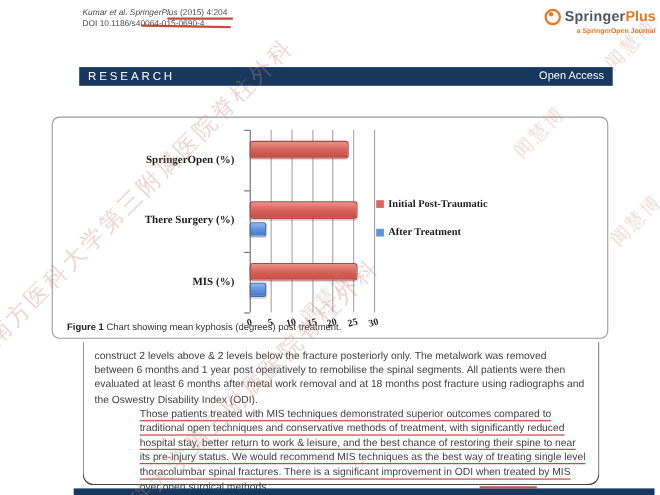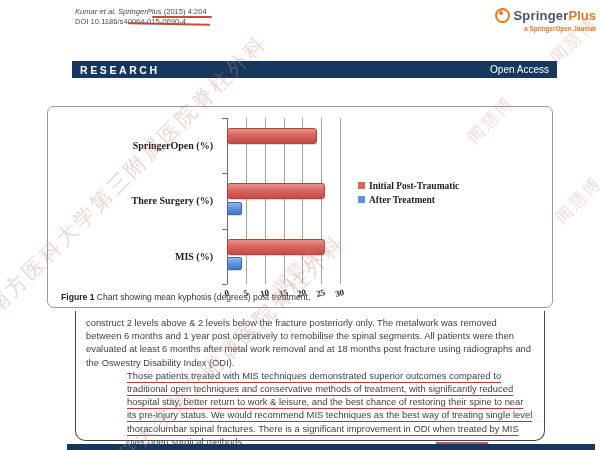--- a/index.html
+++ b/index.html
@@ -16,41 +16,41 @@
   .logo-row{display:flex;align-items:center;justify-content:flex-end;gap:3px;}
   .logo-icon{width:11px;height:11px;border:2.4px solid #e87722;border-radius:50%;position:relative;flex:0 0 auto;}
   .logo-icon::after{content:"";position:absolute;left:2px;top:1px;width:4px;height:4px;background:#e87722;border-radius:50%;}
   .logo-springer{font-weight:bold;font-size:13px;color:#4b5761;letter-spacing:.2px;}
   .logo-plus{font-weight:bold;font-size:13px;color:#e87722;}
   .logo-tagline{font-size:6.3px;font-weight:bold;color:#e87722;margin-top:1px;}
 
   
   .banner{position:absolute;left:72px;top:61px;width:485px;height:17px;background:#17375e;
           display:flex;align-items:center;justify-content:space-between;padding:0 8px;box-sizing:border-box;}
-  .banner-left{color:#fff;font-weight:bold;font-size:10.5px;letter-spacing:2.6px;}
+  .banner-left{color:#fff;font-weight:normal;font-size:10.5px;letter-spacing:2.6px;}
   .banner-right{color:#fff;font-weight:normal;font-size:10px;}
 
   
   .figure-box{position:absolute;left:47px;top:106px;width:506px;height:202px;background:#fff;
               border:1.4px solid #9a9a9a;border-radius:7px;box-sizing:border-box;}
   .chart{position:absolute;inset:0;}
   .gridline{position:absolute;width:1px;background:#a3a3a3;}
   .gridline.axis{background:#6b6b6b;width:1.4px;}
   .axis-tick{position:absolute;width:5px;height:1px;background:#6b6b6b;}
   .tick-label{position:absolute;transform:translateX(-55%) rotate(-14deg);
               font-family:"Liberation Serif",serif;font-weight:bold;font-size:9px;color:#222;}
   .cat-label{position:absolute;left:0;width:172px;display:flex;align-items:center;justify-content:flex-end;
              padding-right:7px;box-sizing:border-box;
              font-family:"Liberation Serif",serif;font-weight:bold;font-size:10px;color:#1d1d1d;}
   .bar{position:absolute;box-sizing:border-box;}
   .bar-red{background:linear-gradient(180deg,#ea938d 0%,#d8655e 45%,#c64d46 100%);
            border:1px solid #b2443e;border-radius:3px;box-shadow:0 1px 1px rgba(0,0,0,.15);}
   .bar-blue{background:linear-gradient(180deg,#8fb7ef 0%,#5f93dd 50%,#4579c4 100%);
             border:1px solid #3e69ab;border-radius:2px;box-shadow:0 1px 1px rgba(0,0,0,.15);}
-  .legend{position:absolute;left:310px;top:74px;display:flex;flex-direction:column;gap:4px;}
+  .legend{position:absolute;left:294px;top:74px;display:flex;flex-direction:column;gap:16px;}
   .legend-item{display:flex;align-items:flex-start;gap:4px;
                font-family:"Liberation Serif",serif;font-weight:bold;font-size:9.5px;color:#1d1d1d;}
   .legend-swatch{width:7px;height:7px;margin-top:1px;flex:0 0 auto;}
   .fig-caption{position:absolute;left:13px;bottom:5px;font-size:8.6px;color:#333;}
   .fig-caption b{color:#222;}
 
   
   .abstract-box{position:absolute;left:75px;top:311px;width:470px;height:130px;box-sizing:border-box;
                 border:1.4px solid #43484d;border-top:none;border-radius:0 0 10px 10px;
                 padding:5px 10px 0 10px;}

